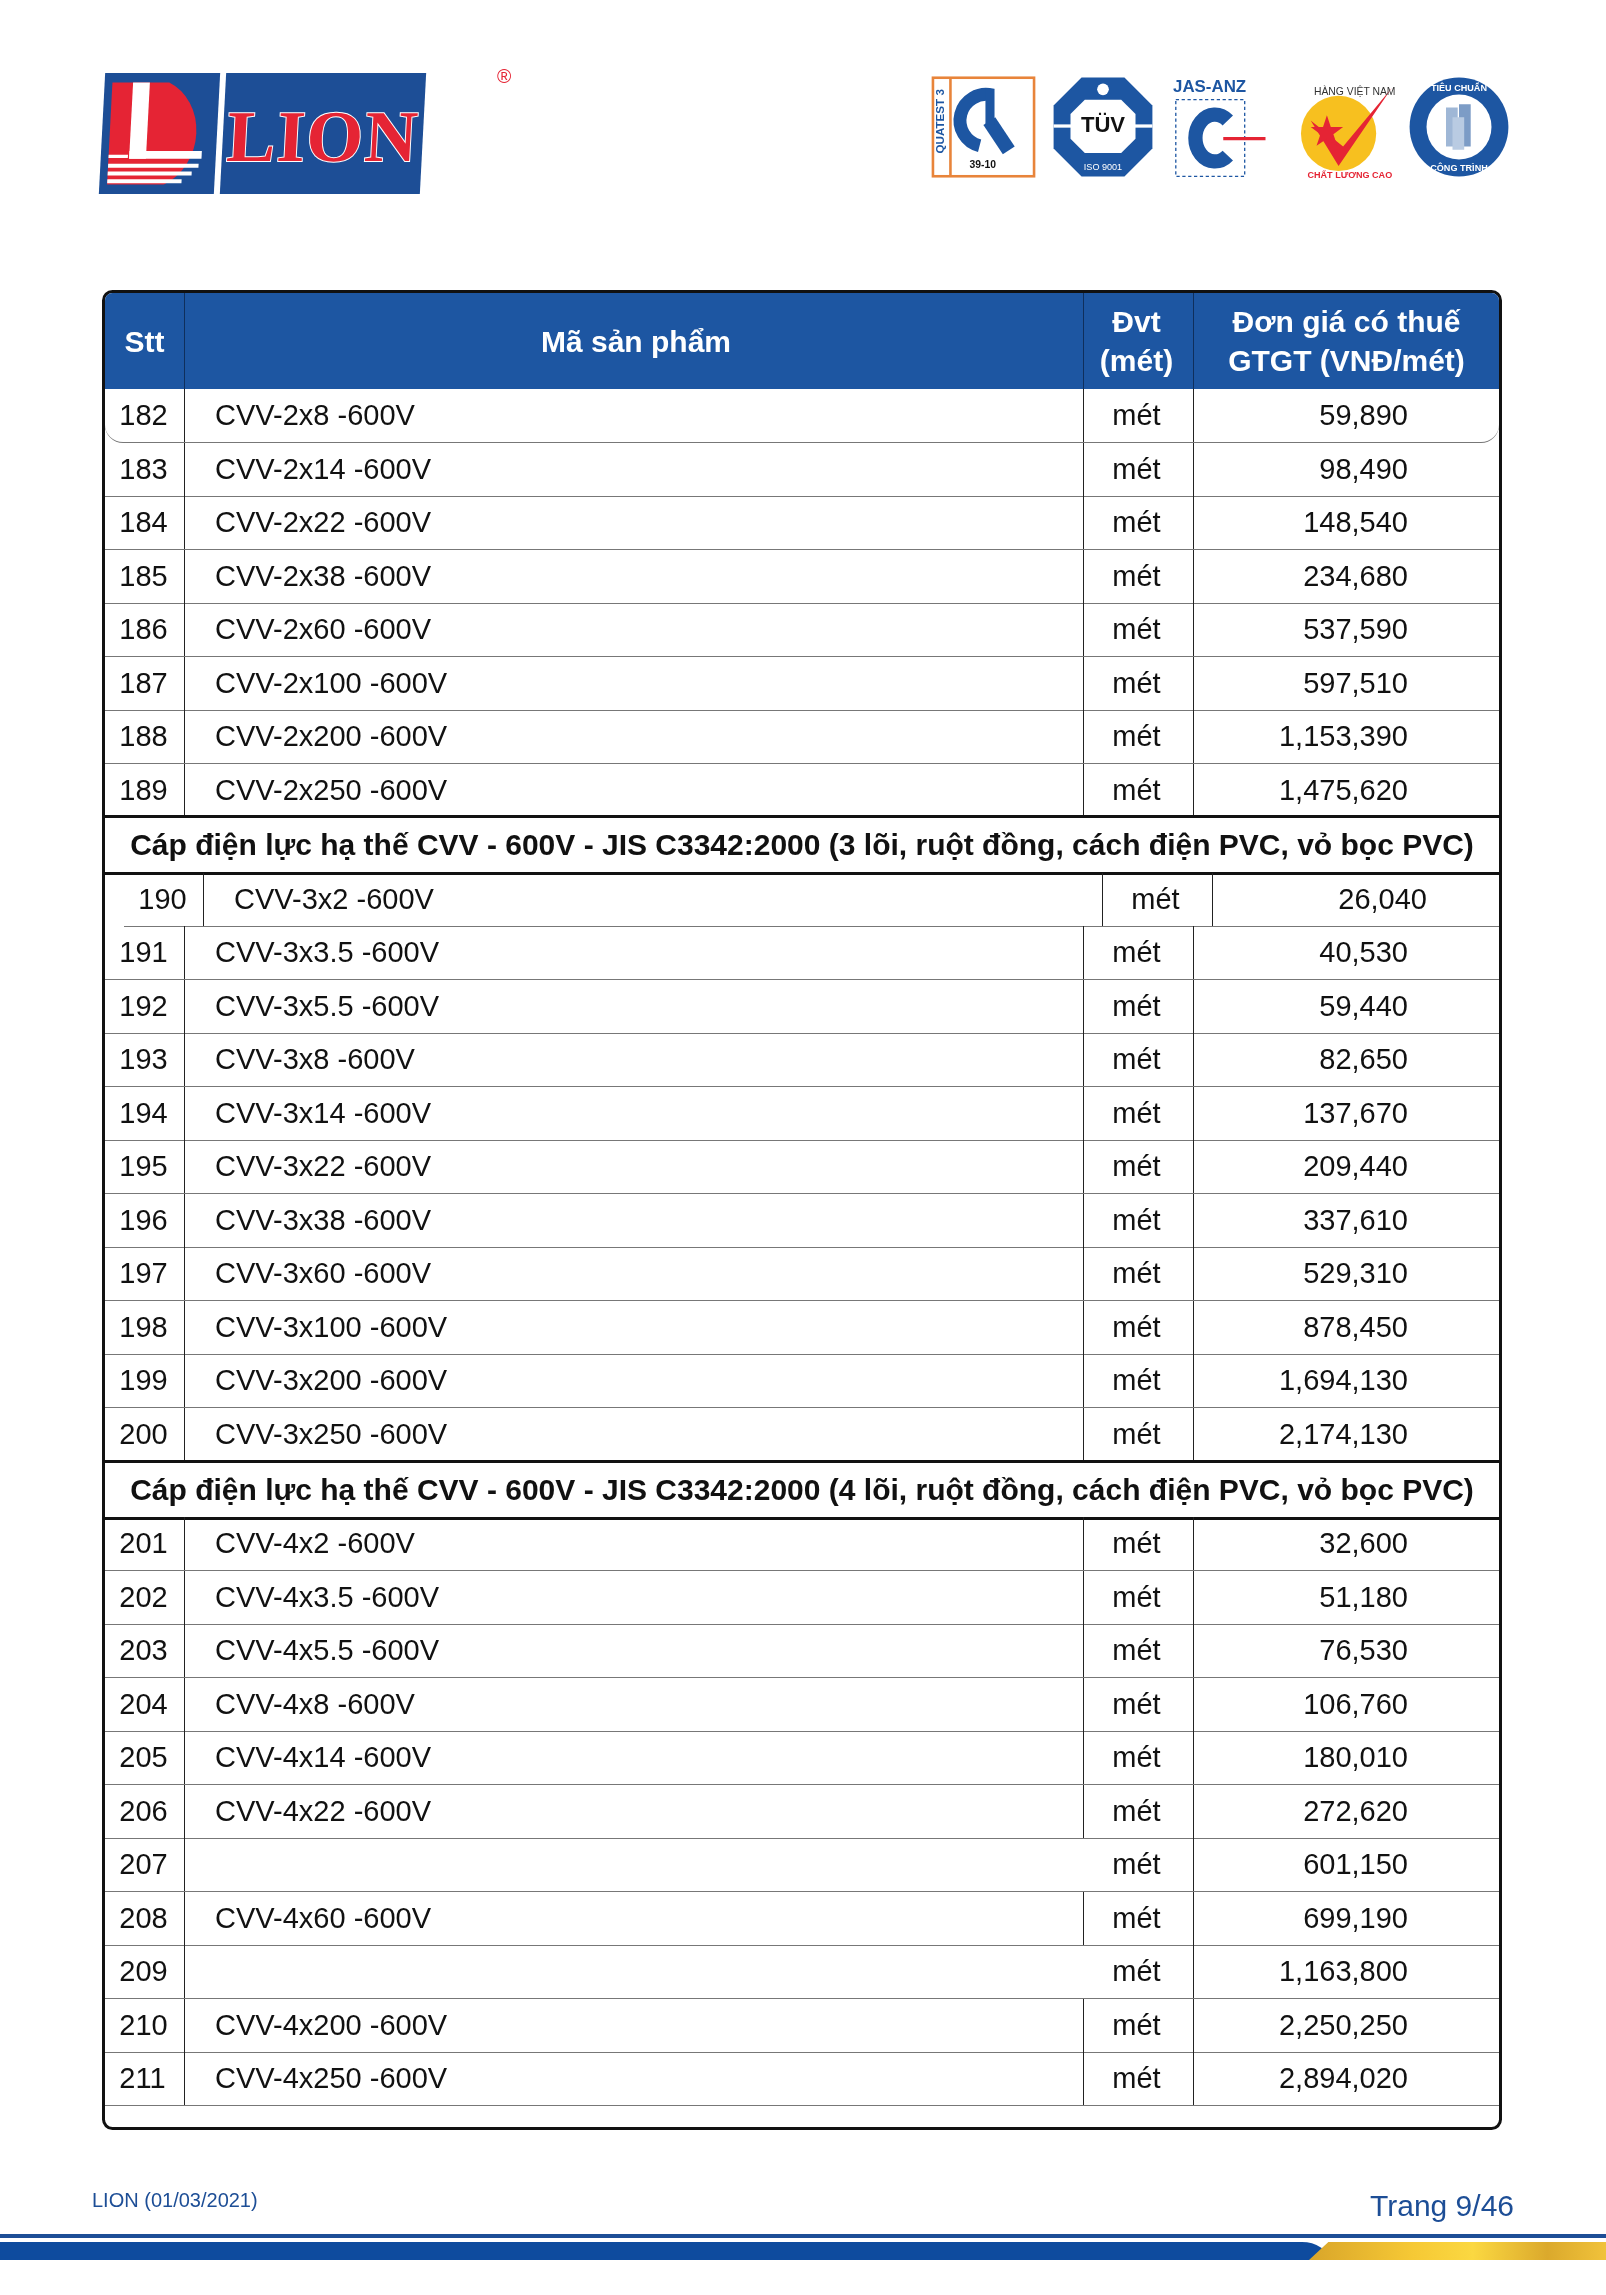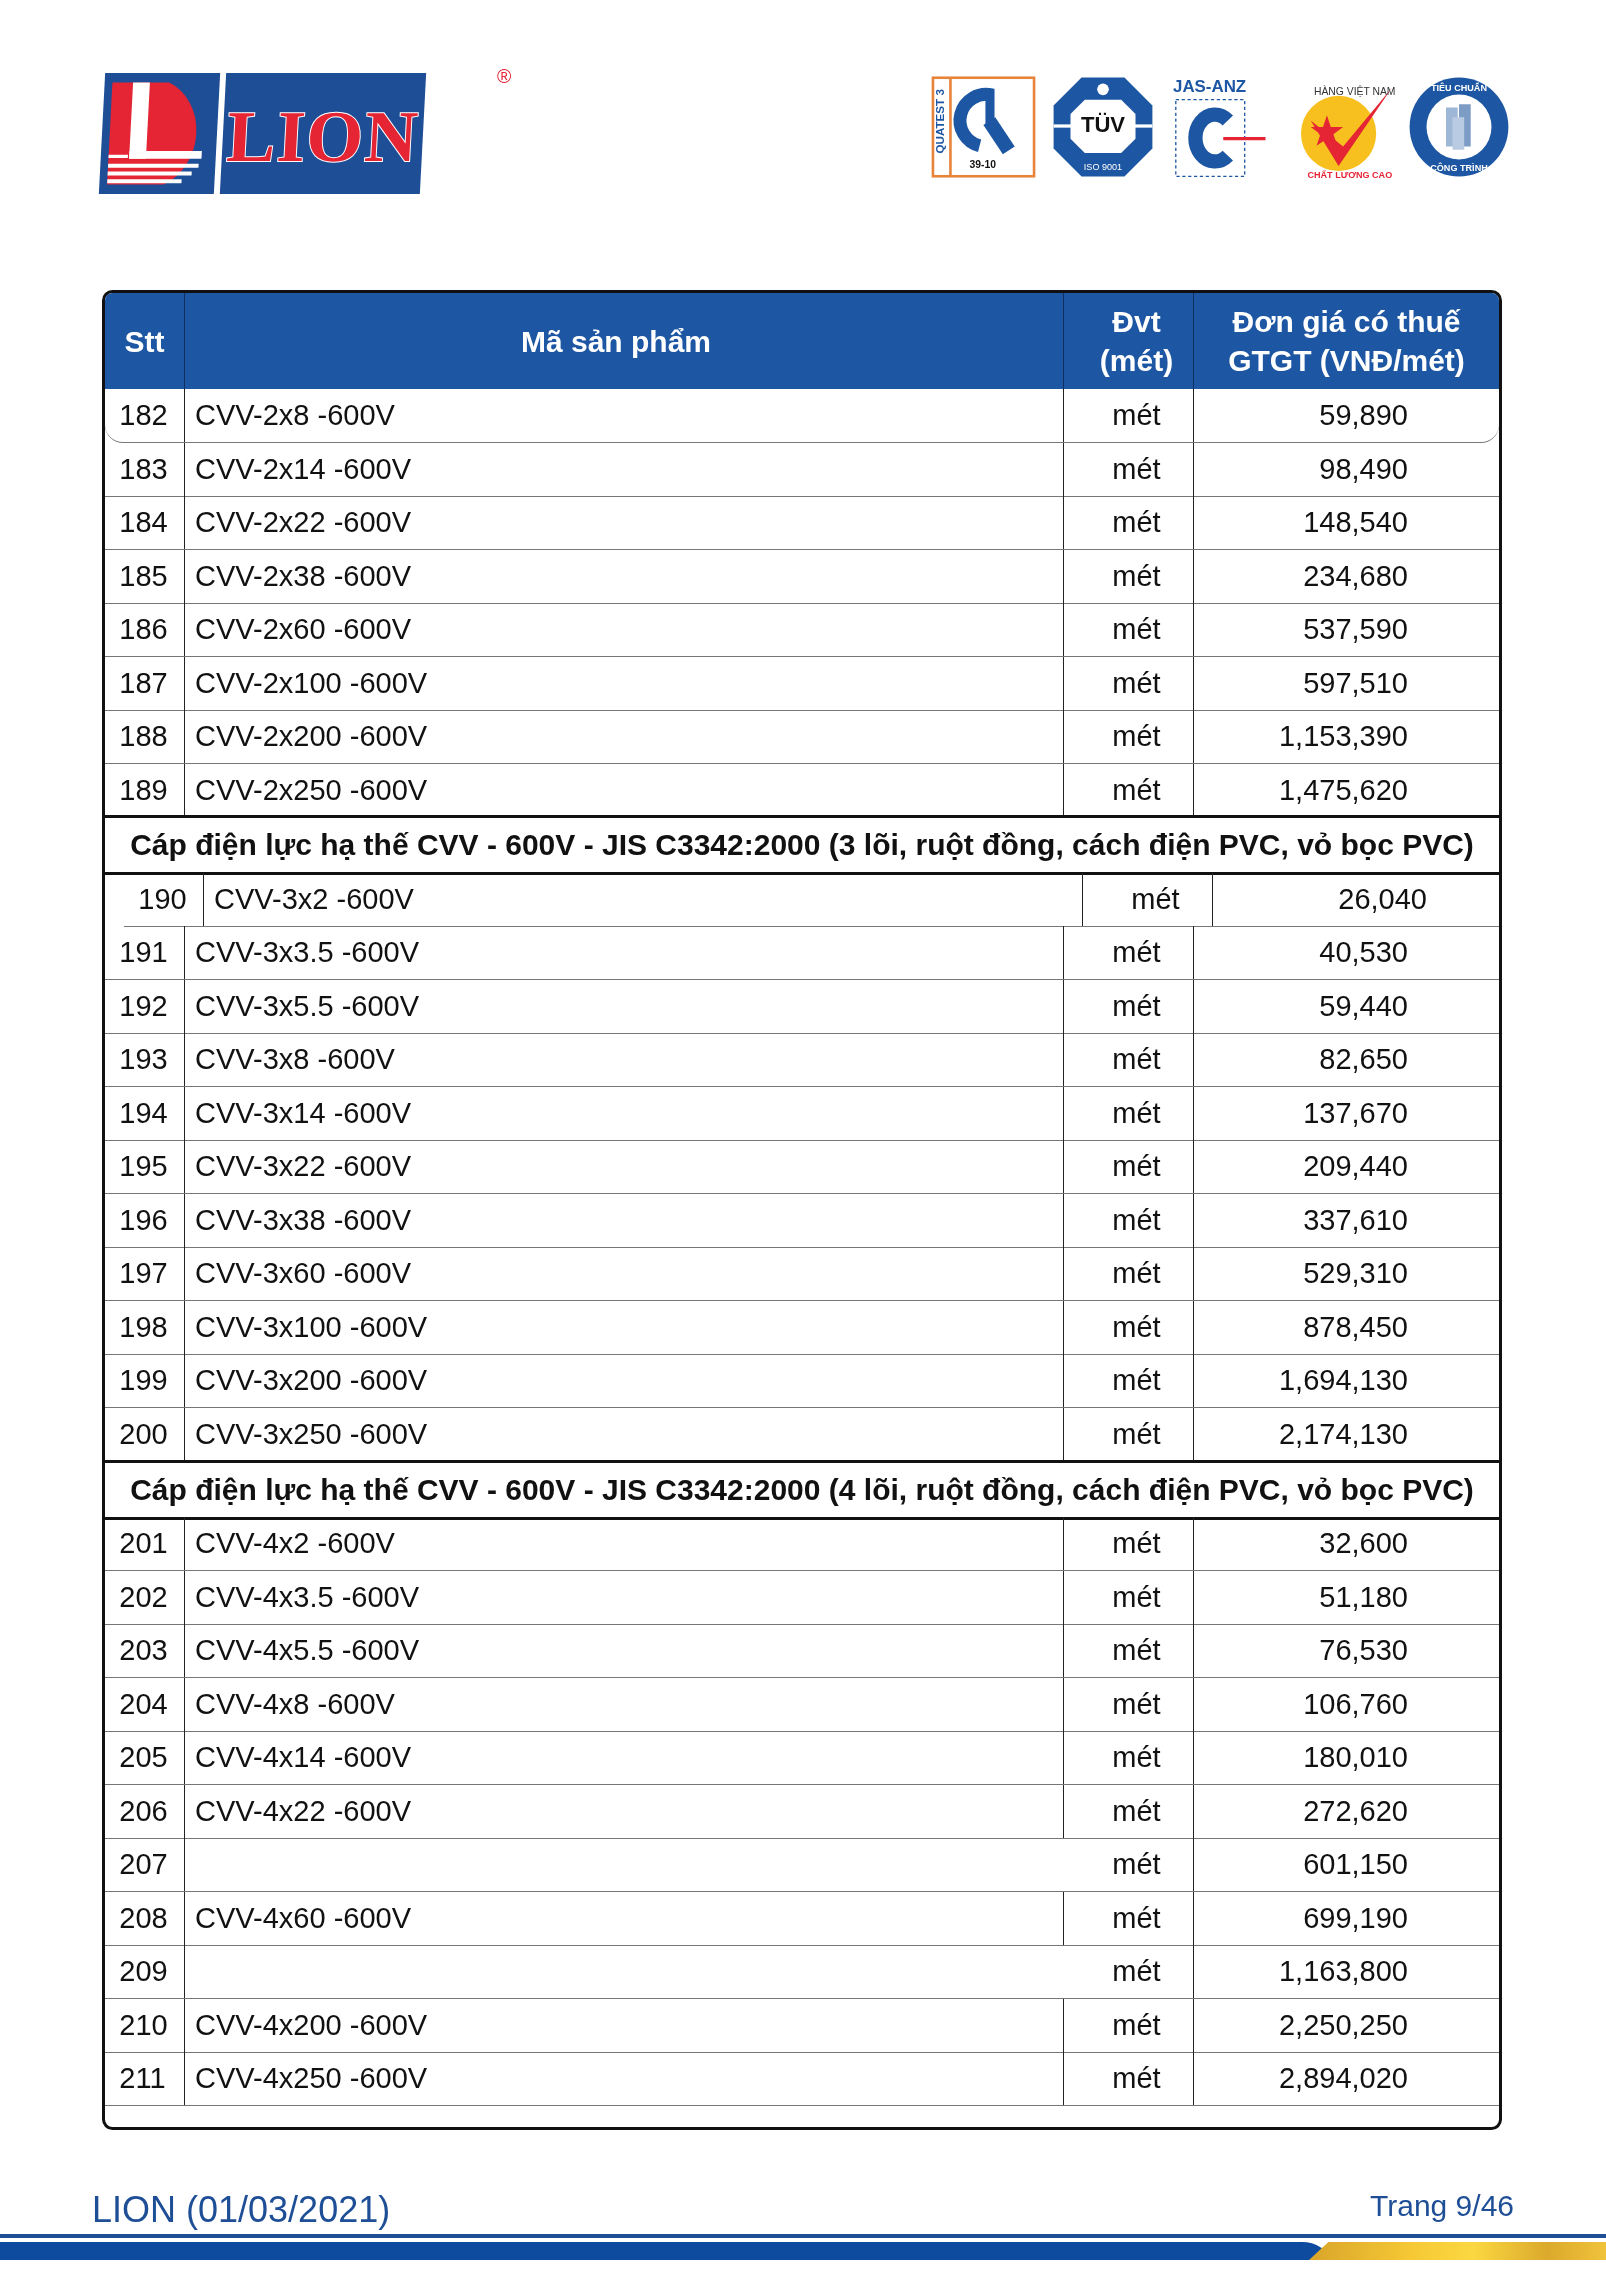--- a/index.html
+++ b/index.html
@@ -25,40 +25,40 @@
   .price-table { position: absolute; left: 102px; top: 290px; width: 1400px;
                  border: 3.2px solid #111; border-radius: 10.4px; overflow: hidden; box-sizing: border-box;
                  height: 1840px; }
   .thead { position: absolute; left: 0; top: 0; right: 0; height: 96px; background: #1d56a2; color: #fff;
            font-weight: bold; font-size: 30px; }
   .thead .th { position: absolute; top: 0; height: 96px; display: flex; align-items: center; justify-content: center;
                text-align: center; line-height: 39px; border-right: 1.3px solid #0f2f5c; box-sizing: border-box; }
   .thead .th:last-child { border-right: none; }
 
   .c-stt  { left: 0; width: 80px; }
-  .c-code { left: 64px; width: 895px; }
+  .c-code { left: 84px; width: 895px; }
   .c-unit { left: 975px; width: 114px; }
   .c-price{ left: 1089px; width: 305px; }
 
   .tbody { position: absolute; left: 0; right: 0; top: 96px; }
   .row { position: absolute; left: 0; right: 0; height: 53px; border-bottom: 1.3px solid #777; box-sizing: border-box;
          font-size: 29px; }
   .row .td { position: absolute; top: 0; height: 100%; display: flex; align-items: center; box-sizing: border-box;
              border-right: 1.3px solid #222; }
   .row .td.c-price { border-right: none; justify-content: flex-end; padding-right: 91px; }
   .row .td.c-stt { padding-left: 14.3px; }
   .row .td.c-code { padding-left: 26px; }
   .row .td.c-unit { justify-content: center; }
 
   .section { position: absolute; left: 0; right: 0; height: 60px; border-top: 3.2px solid #111; border-bottom: 3.2px solid #111;
              box-sizing: border-box; display: flex; align-items: center; justify-content: center;
              font-size: 30px; font-weight: bold; }
 
   
-  .footer-left  { position: absolute; left: 92px; top: 2189px; font-size: 36px; color: #1d4e96; }
+  .footer-left  { position: absolute; left: 92px; top: 2189px; font-size: 20px; color: #1d4e96; }
   .footer-right { position: absolute; right: 93px; top: 2189px; font-size: 30px; color: #1d4e96; }
   .footer-line-thin { position: absolute; left: 0; right: 0; top: 2234px; height: 3.9px; background: #1d4e96; }
   .footer-bar-blue { position: absolute; left: 0; top: 2242px; width: 1328px; height: 18px; background: #0e4b9e;
                      border-top-right-radius: 26px 18px; }
   .footer-bar-gold { position: absolute; left: 1309px; right: 0; top: 2242px; height: 18px;
                      background: linear-gradient(90deg, #d9a52a, #f6c935 35%, #fbd841 55%, #dba92c 80%, #f1c33b);
                      clip-path: polygon(19.4px 0, 100% 0, 100% 100%, 0 100%); }
 </style>
 </head>
 <body>

